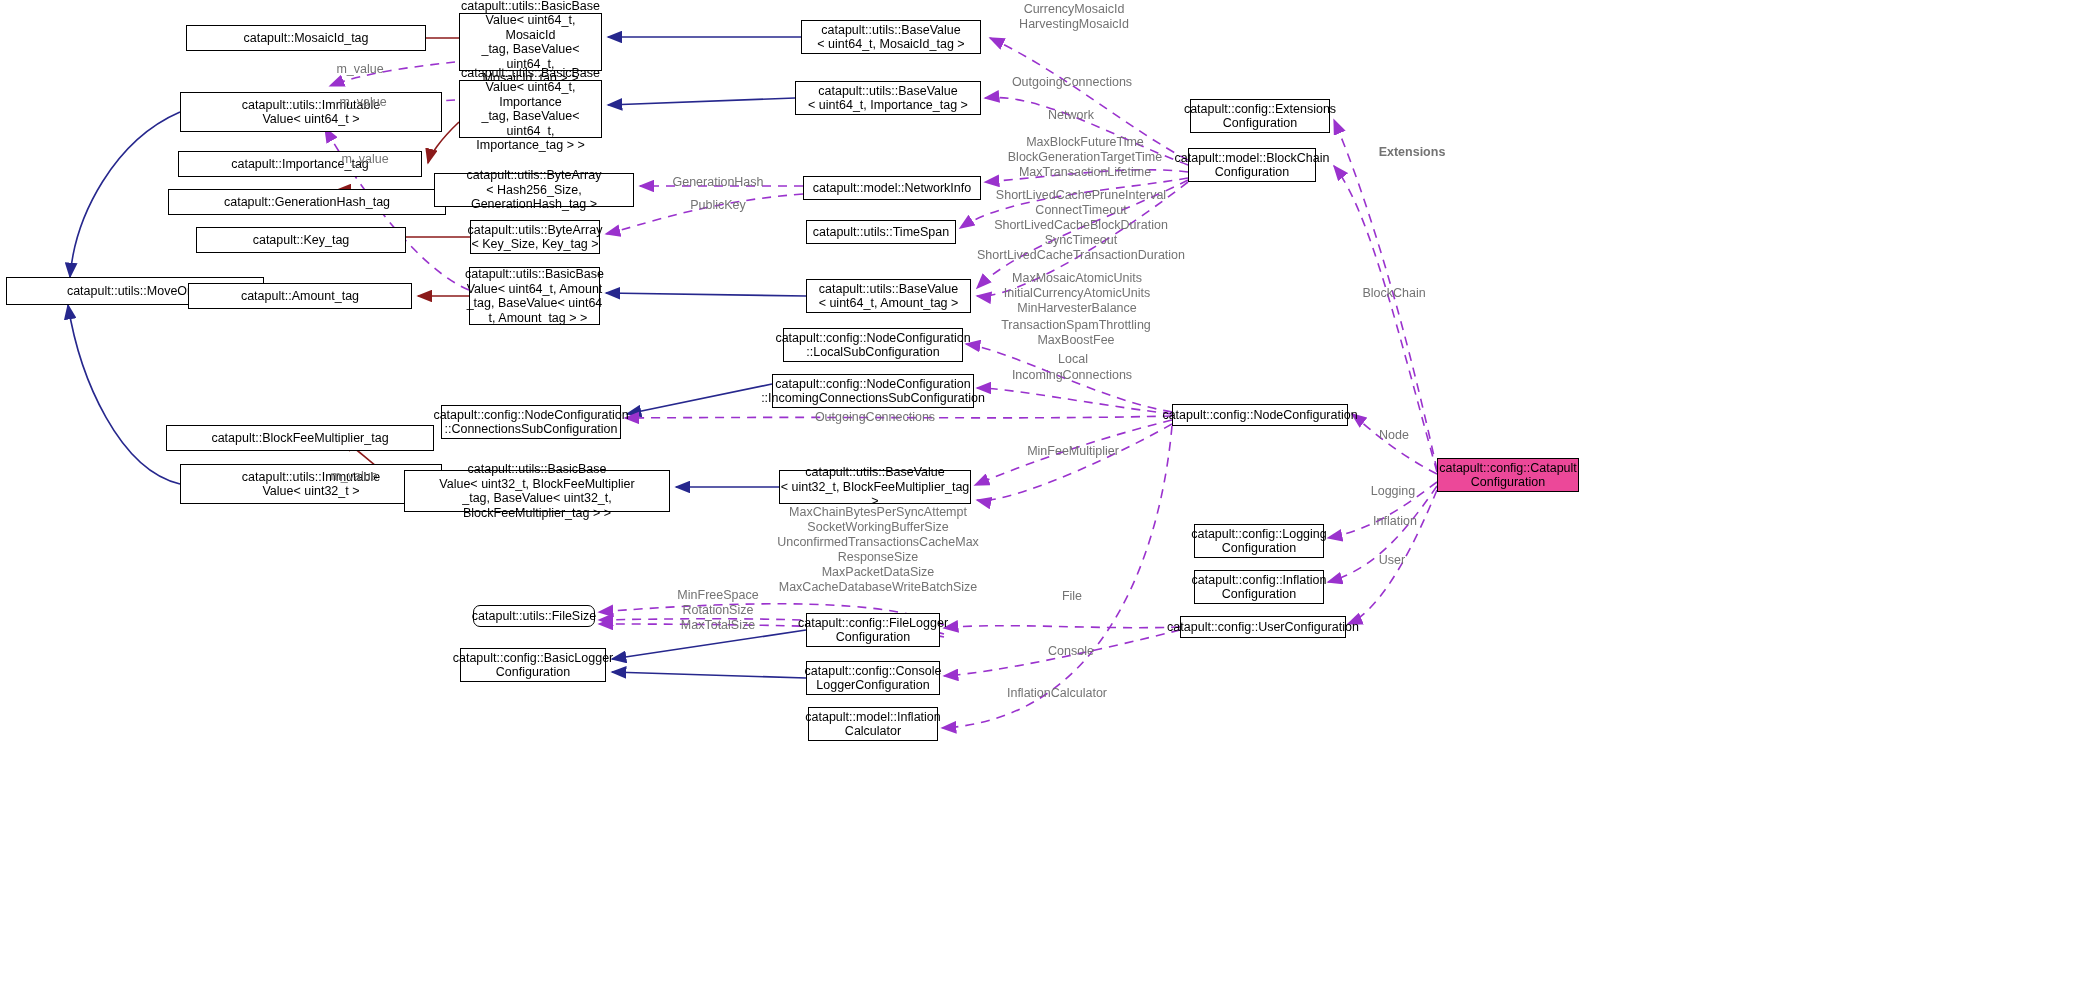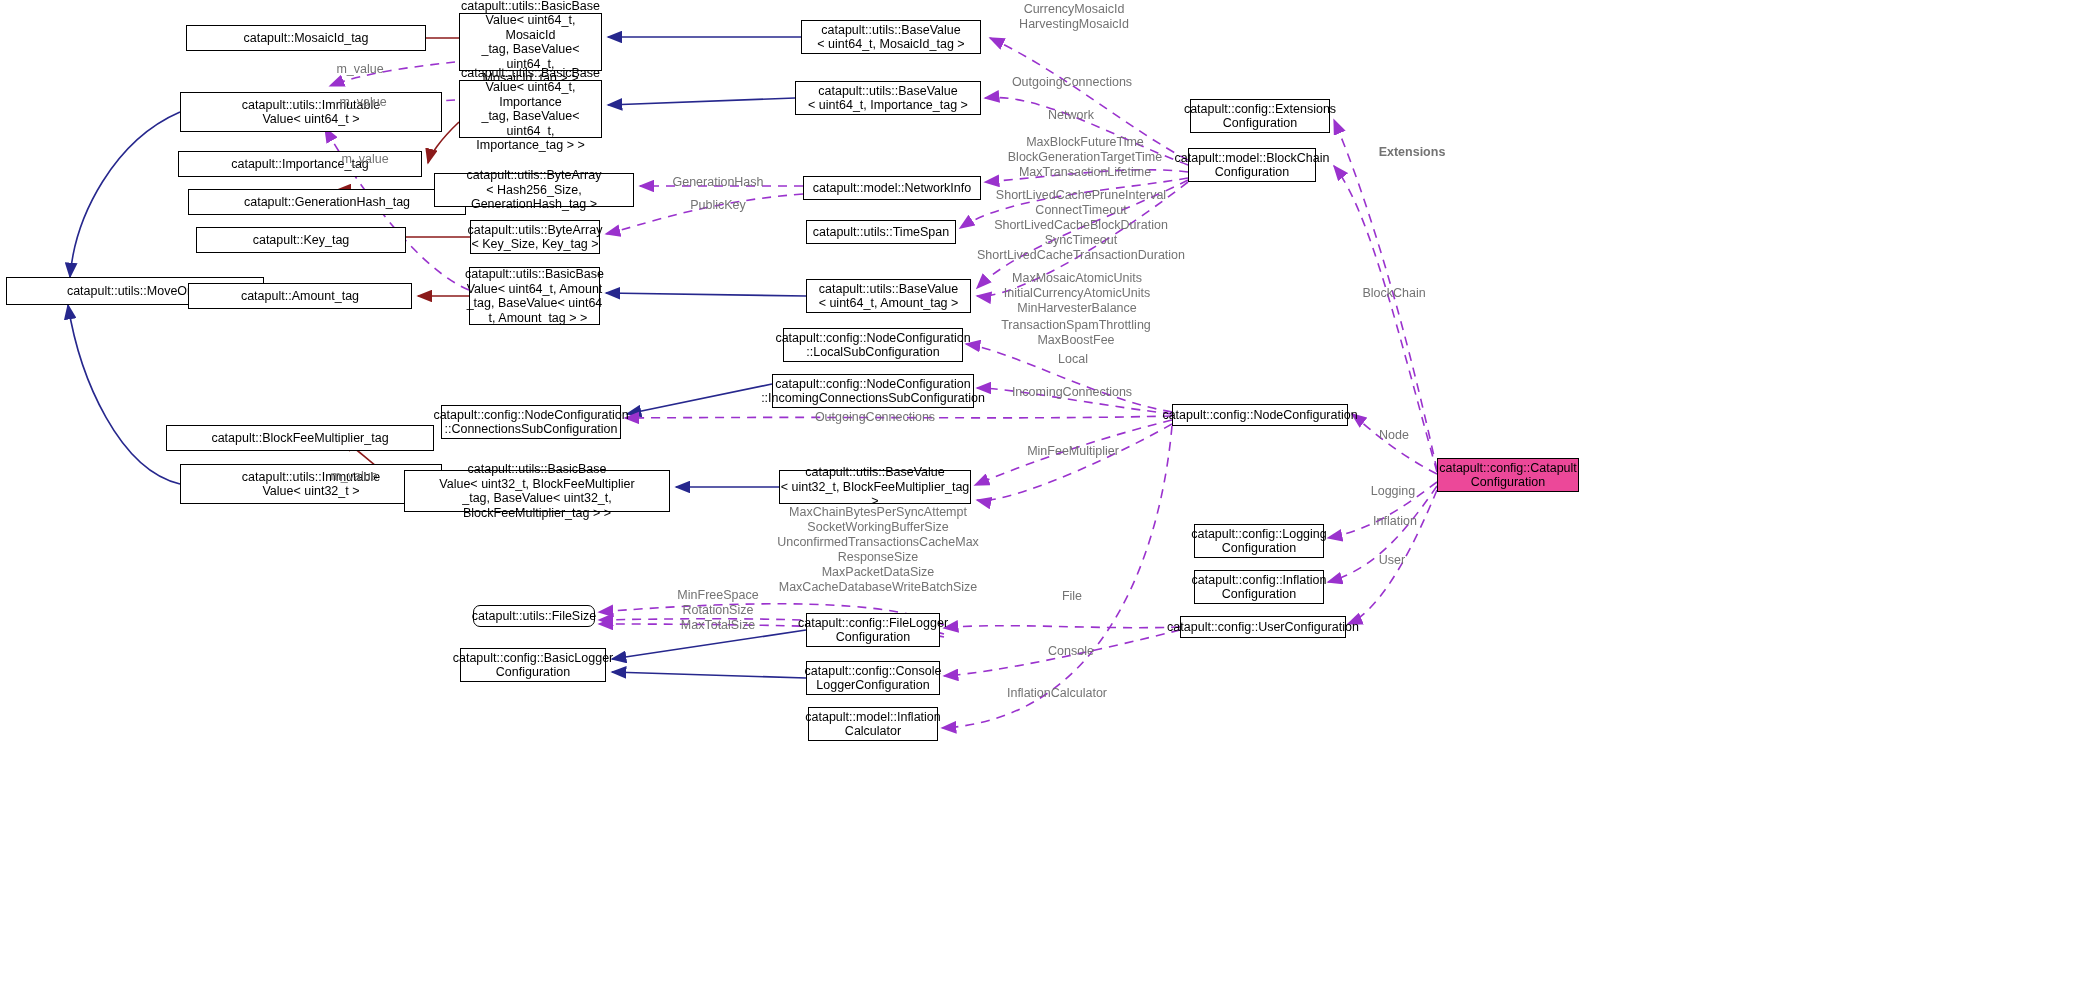--- a/index.html
+++ b/index.html
@@ -91,21 +91,21 @@
       <path d="M1437,490 C1400,580 1370,615 1348,624"></path>
     </g>
   </svg>
 
   <div id="nodes-layer">
       <div class="node" style="left: 6px; top: 277px; width: 258px; height: 28px;">catapult::utils::MoveOnly</div>
       <div class="node" style="left: 186px; top: 25px; width: 240px; height: 26px;">catapult::MosaicId_tag</div>
       <div class="node" style="left: 180px; top: 92px; width: 262px; height: 40px;">catapult::utils::Immutable
 Value&lt; uint64_t &gt;</div>
       <div class="node" style="left: 178px; top: 151px; width: 244px; height: 26px;">catapult::Importance_tag</div>
-      <div class="node" style="left: 168px; top: 189px; width: 278px; height: 26px; margin-left: 20px;">catapult::GenerationHash_tag</div>
+      <div class="node" style="left: 168px; top: 189px; width: 278px; height: 26px;">catapult::GenerationHash_tag</div>
       <div class="node" style="left: 196px; top: 227px; width: 210px; height: 26px;">catapult::Key_tag</div>
       <div class="node" style="left: 188px; top: 283px; width: 224px; height: 26px;">catapult::Amount_tag</div>
       <div class="node" style="left: 166px; top: 425px; width: 268px; height: 26px;">catapult::BlockFeeMultiplier_tag</div>
       <div class="node" style="left: 180px; top: 464px; width: 262px; height: 40px;">catapult::utils::Immutable
 Value&lt; uint32_t &gt;</div>
       <div class="node" style="left: 459px; top: 13px; width: 143px; height: 58px;">catapult::utils::BasicBase
 Value&lt; uint64_t, MosaicId
 _tag, BaseValue&lt; uint64_t,
 MosaicId_tag &gt; &gt;</div>
       <div class="node" style="left: 459px; top: 80px; width: 143px; height: 58px;">catapult::utils::BasicBase
@@ -179,21 +179,21 @@
 ConnectTimeout
 ShortLivedCacheBlockDuration
 SyncTimeout
 ShortLivedCacheTransactionDuration</div>
       <div class="elabel" style="left: 1077px; top: 271px;">MaxMosaicAtomicUnits
 InitialCurrencyAtomicUnits
 MinHarvesterBalance</div>
       <div class="elabel" style="left: 1076px; top: 318px;">TransactionSpamThrottling
 MaxBoostFee</div>
       <div class="elabel" style="left: 1073px; top: 352px;">Local</div>
-      <div class="elabel" style="left: 1072px; top: 385px; text-align: center;">IncomingConnections</div>
+      <div class="elabel" style="left: 1072px; top: 368px; text-align: center;">IncomingConnections</div>
       <div class="elabel" style="left: 875px; top: 410px;">OutgoingConnections</div>
       <div class="elabel" style="left: 1073px; top: 444px;">MinFeeMultiplier</div>
       <div class="elabel" style="left: 878px; top: 505px;">MaxChainBytesPerSyncAttempt
 SocketWorkingBufferSize
 UnconfirmedTransactionsCacheMax
 ResponseSize
 MaxPacketDataSize
 MaxCacheDatabaseWriteBatchSize</div>
       <div class="elabel" style="left: 718px; top: 588px;">MinFreeSpace
 RotationSize

